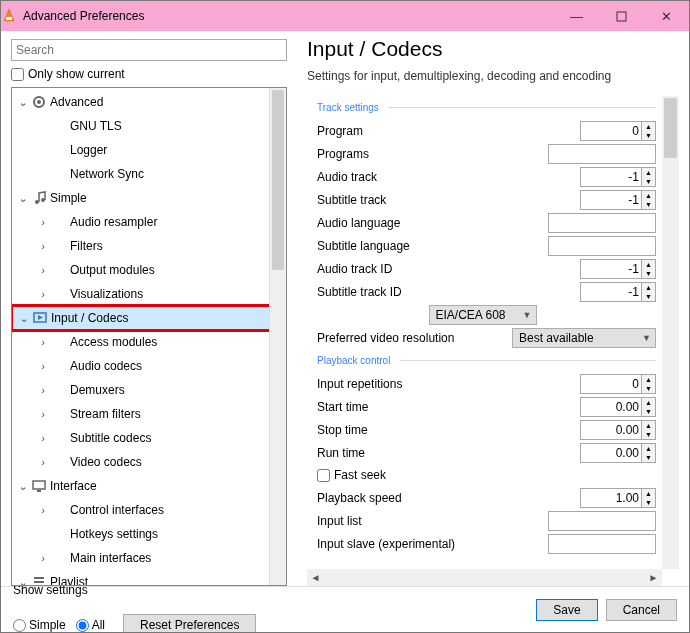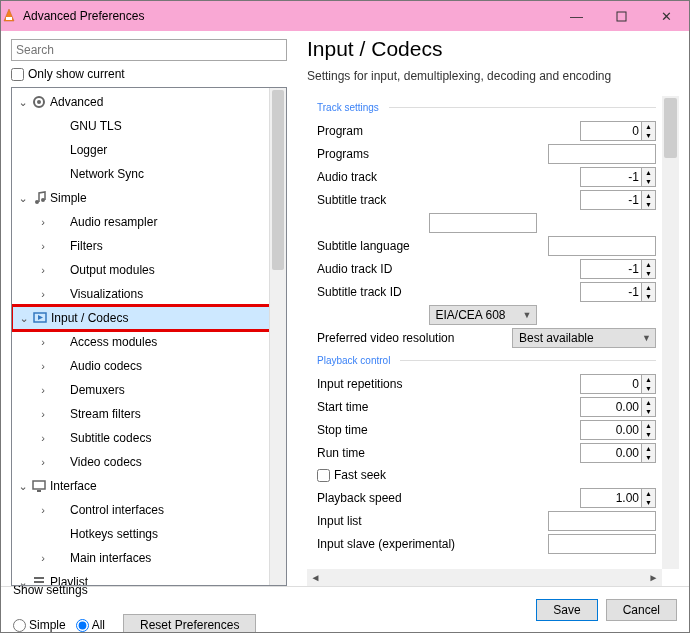--- a/index.html
+++ b/index.html
@@ -352,20 +352,21 @@
             <div class="lbl">Subtitle track</div>
             <div class="ctrl">
               <input class="num" value="-1" style="">
               <div class="spinbtns">
                 <div>▲</div>
                 <div>▼</div>
               </div>
             </div>
           </div>
           <div class="row">
+            <div class="lbl">Audio language</div>
             <div class="ctrl">
               <input class="txt" value="" style="">
             </div>
           </div>
           <div class="row">
             <div class="lbl">Subtitle language</div>
             <div class="ctrl">
               <input class="txt" value="" style="">
             </div>
           </div>

